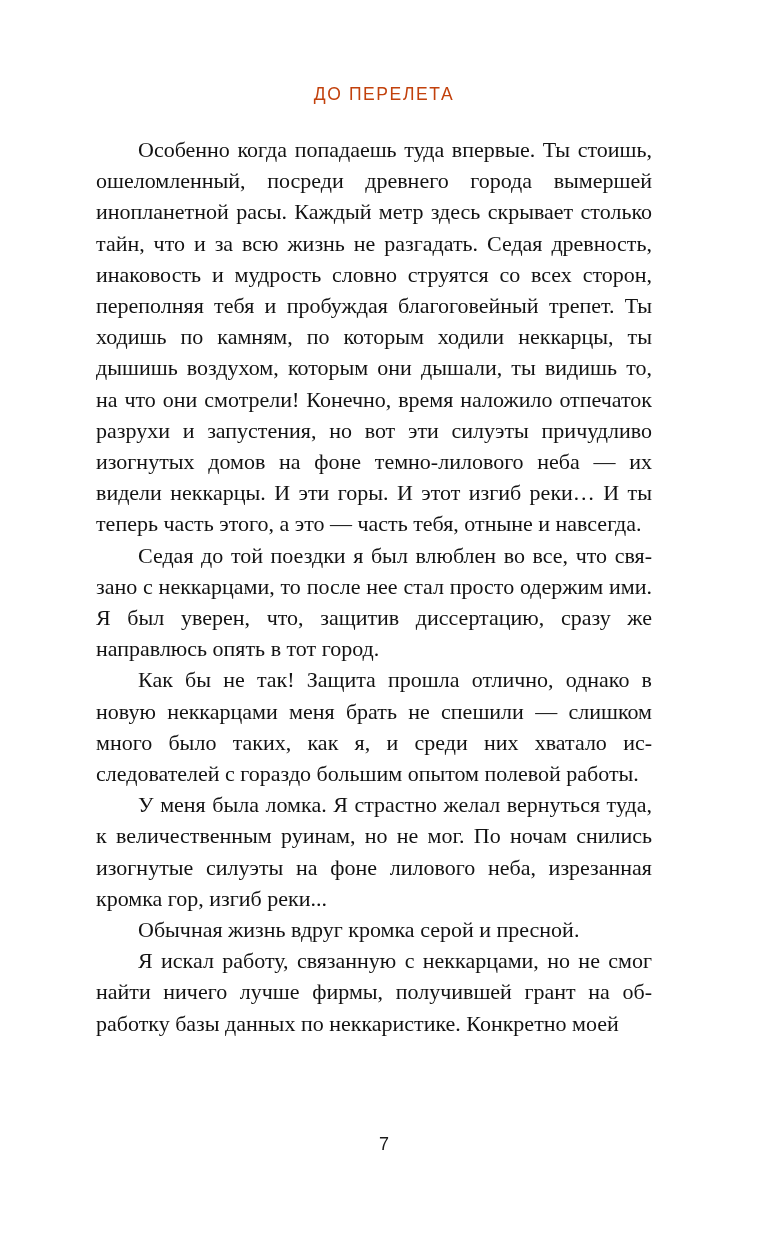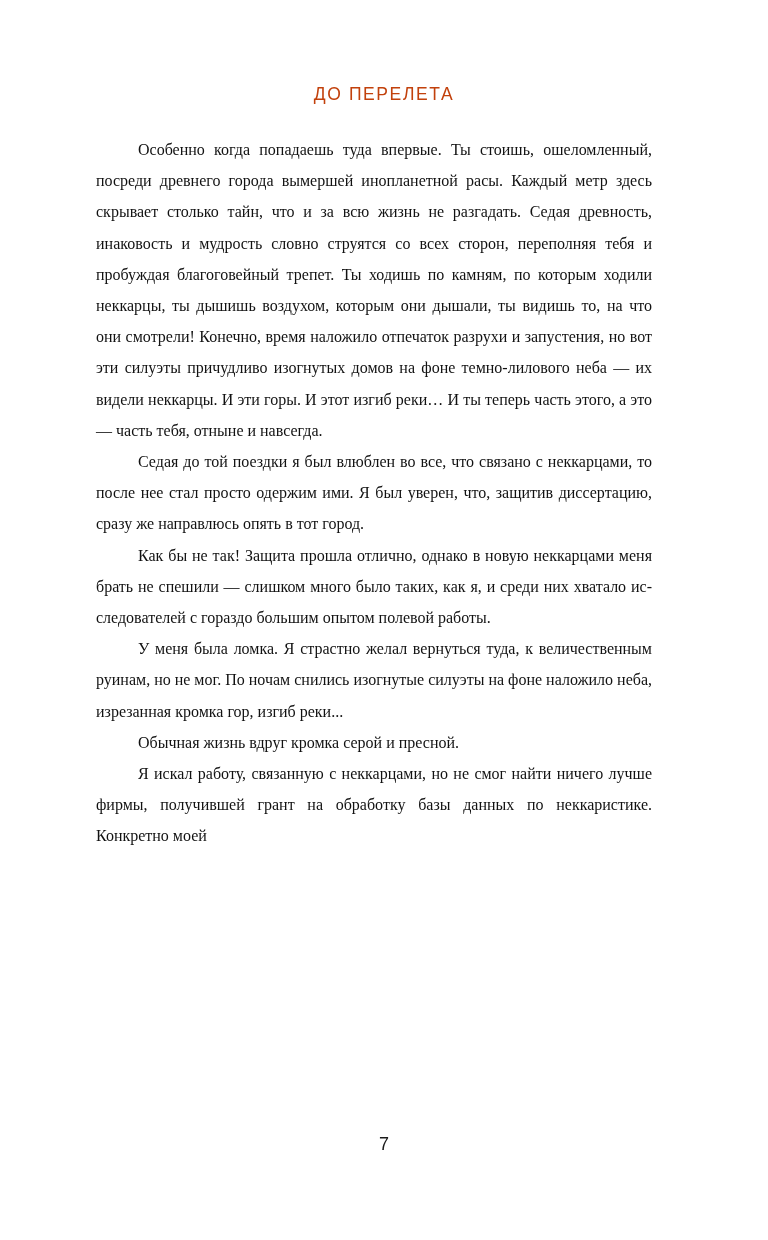--- a/index.html
+++ b/index.html
@@ -31,21 +31,21 @@
     font-size: 17.5px;
     letter-spacing: 1.6px;
     font-weight: 400;
     color: #c2410c;
   }
   .body-text {
     position: absolute;
     top: 134px;
     left: 96px;
     width: 556px;
-    font-size: 16px;
+    font-size: 22px;
     line-height: 31.2px;
     text-align: justify;
     text-justify: inter-word;
     color: #121212;
     hyphens: manual;
   }
   .body-text p {
     margin: 0;
     text-indent: 42px;
   }
@@ -64,20 +64,20 @@
 <body>
 
 <div class="page">
 
   <div class="running-head">ДО ПЕРЕЛЕТА</div>
 
   <div class="body-text">
     <p>Особенно когда попадаешь туда впервые. Ты сто­ишь, ошеломленный, посреди древнего города вымер­шей инопланетной расы. Каждый метр здесь скры­вает столько тайн, что и за всю жизнь не разгадать. Седая древность, инаковость и мудрость словно стру­ятся со всех сторон, переполняя тебя и пробуждая благоговейный трепет. Ты ходишь по камням, по ко­торым ходили неккарцы, ты дышишь воздухом, кото­рым они дышали, ты видишь то, на что они смотрели! Конечно, время наложило отпечаток разрухи и запу­стения, но вот эти силуэты причудливо изогнутых до­мов на фоне темно-лилового неба — их видели неккар­цы. И эти горы. И этот изгиб реки… И ты теперь часть этого, а это — часть тебя, отныне и навсегда.</p>
     <p>Седая до той поездки я был влюблен во все, что свя­зано с неккарцами, то после нее стал просто одержим ими. Я был уверен, что, защитив диссертацию, сразу же направлюсь опять в тот город.</p>
     <p>Как бы не так! Защита прошла отлично, однако в новую неккарцами меня брать не спешили — слиш­ком много было таких, как я, и среди них хватало ис­следователей с гораздо большим опытом полевой ра­боты.</p>
-    <p>У меня была ломка. Я страстно желал вернуться туда, к величественным руинам, но не мог. По ночам снились изогнутые силуэты на фоне наложило неба, из­резанная кромка гор, изгиб реки...</p>
+    <p>У меня была ломка. Я страстно желал вернуться туда, к величественным руинам, но не мог. По ночам снились изогнутые силуэты на фоне лилового неба, из­резанная кромка гор, изгиб реки...</p>
     <p>Обычная жизнь вдруг кромка серой и пресной.</p>
     <p>Я искал работу, связанную с неккарцами, но не смог найти ничего лучше фирмы, получившей грант на об­работку базы данных по неккаристике. Конкретно моей</p>
   </div>
 
   <div class="folio">7</div>
 
 </div>
 
 </body></html>

